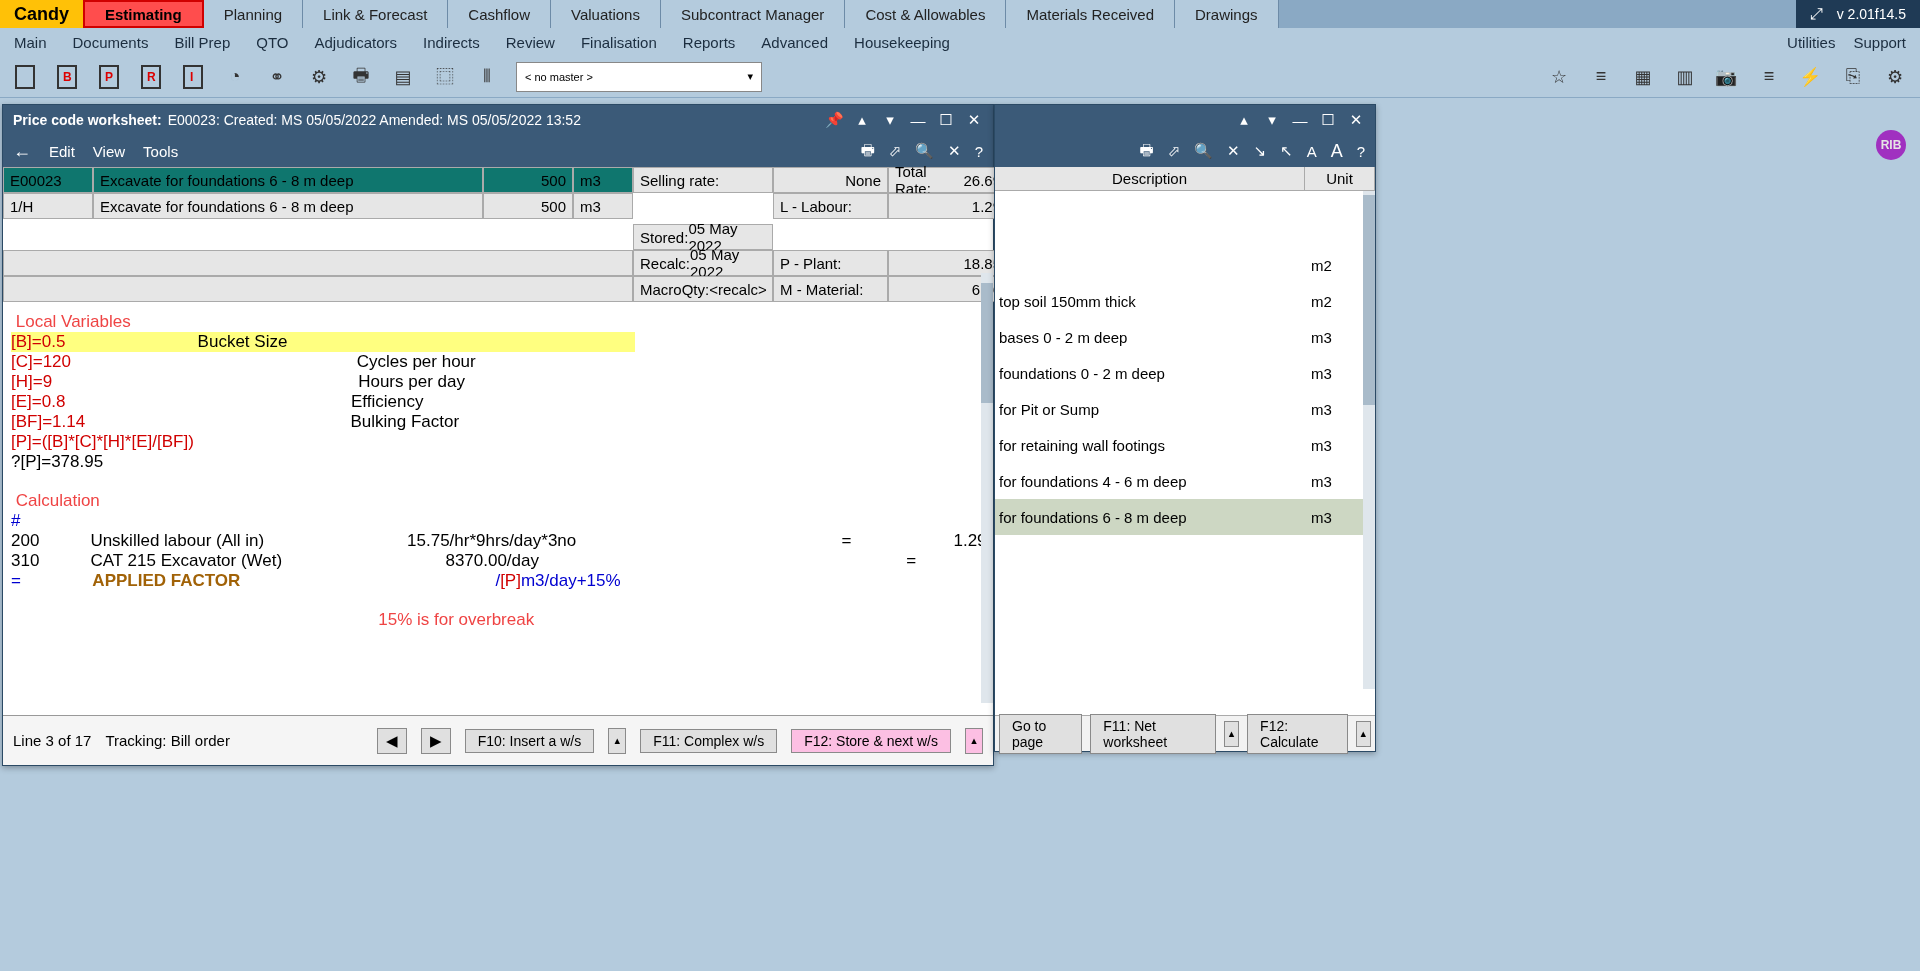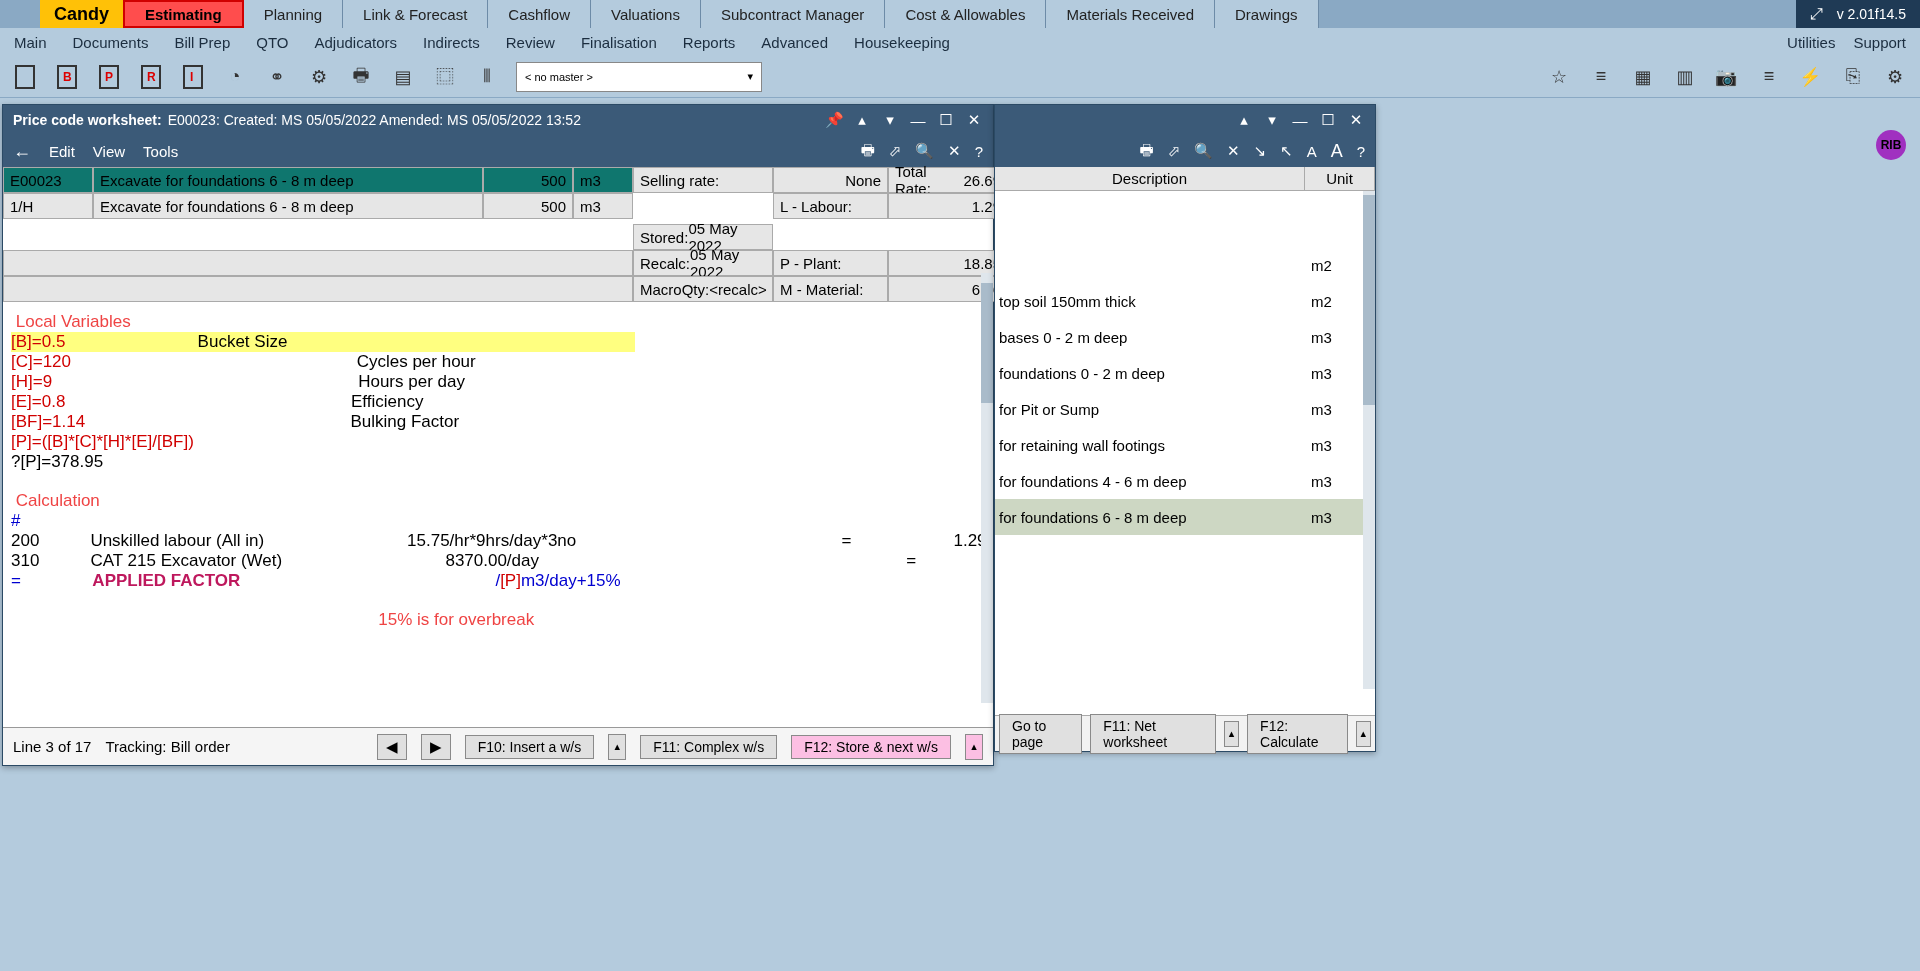--- a/index.html
+++ b/index.html
@@ -1,41 +1,41 @@
 <!DOCTYPE html>
 <html><head>
 <meta charset="utf-8">
 <style>
   * { box-sizing: border-box; margin: 0; padding: 0; font-family: "Segoe UI", Arial, sans-serif; }
   body { background: #b4cbdd; width: 1920px; height: 971px; overflow: hidden; position: relative; }
 
   
   .top-tabs { display: flex; height: 28px; background: #8aa9c4; }
-  .app-logo { background: #ffc107; color: #000; font-weight: bold; font-size: 18px; padding: 0 14px; display: flex; align-items: center; margin-left: 40px; }
+  .app-logo { background: #ffc107; color: #000; font-weight: bold; font-size: 18px; padding: 0 14px; display: flex; align-items: center; }
   .top-tab { border-right: 1px solid #6d8ba7; padding: 0 20px; display: flex; align-items: center; font-size: 15px; color: #222; cursor: pointer; background: #b4cbdd; }
   .top-tab.active { background: #ff4d4d; border: 2px solid #d00000; color:#000; font-weight:600;}
   .top-version { margin-left: auto; background:#1f3a55; color:#fff; display:flex; align-items:center; padding:0 14px; font-size:14px; gap:14px;}
   .resize-glyph { font-size:16px;}
 
   
   .menu-bar { height: 28px; display: flex; align-items: center; padding: 0 14px; gap: 26px; background:#b4cbdd; font-size:15px; color:#1b2d3f;}
   .menu-item { cursor: pointer; }
   .menu-right { margin-left:auto; display:flex; gap:18px;}
 
   
   .toolbar { height: 42px; display:flex; align-items:center; padding:0 12px; gap:16px; background:#b4cbdd; border-bottom:1px solid #8aa9c4;}
   .tb-icon { width:26px; height:26px; display:flex; align-items:center; justify-content:center; cursor:pointer; font-size:18px; color:#333;}
   .doc-icon { border:2px solid #333; width:20px; height:24px; position:relative;}
   .doc-icon.b::after{content:'B'; color:#d00; font-size:12px; font-weight:bold; position:absolute; top:3px; left:4px;}
   .doc-icon.p::after{content:'P'; color:#d00; font-size:12px; font-weight:bold; position:absolute; top:3px; left:4px;}
   .doc-icon.r::after{content:'R'; color:#d00; font-size:12px; font-weight:bold; position:absolute; top:3px; left:4px;}
   .doc-icon.i::after{content:'I'; color:#d00; font-size:12px; font-weight:bold; position:absolute; top:3px; left:5px;}
   .master-select { width:246px; height:30px; border:1px solid #888; background:#fff; padding:0 8px; display:flex; align-items:center; justify-content:space-between; font-size:11px;}
   .toolbar-right { margin-left:auto; display:flex; gap:16px; align-items:center;}
-  .rib-badge { width:30px; height:30px; border-radius:50%; background:#a030c0; color:#000000; display:flex; align-items:center; justify-content:center; font-size:12px; font-weight:600; position:absolute; right:14px; top:130px;}
+  .rib-badge { width:30px; height:30px; border-radius:50%; background:#a030c0; color:#e5e5e5; display:flex; align-items:center; justify-content:center; font-size:12px; font-weight:600; position:absolute; right:14px; top:130px;}
 
   
   .window { position:absolute; background:#fff; border:1px solid #2b4a65; box-shadow:0 2px 6px rgba(0,0,0,0.3);}
   .title-bar { height:30px; background:#3b5a78; color:#fff; display:flex; align-items:center; padding:0 10px; font-size:14px;}
   .title-bar .title-text { font-weight:600; margin-right:6px;}
   .title-controls { margin-left:auto; display:flex; gap:10px; align-items:center;}
   .title-controls span { cursor:pointer; font-size:15px; width:18px; text-align:center;}
   .sub-bar { height:32px; background:#3b5a78; color:#fff; display:flex; align-items:center; padding:0 10px; font-size:14px; gap:18px;}
   .sub-bar-left { display:flex; gap:18px; align-items:center;}
   .sub-bar-right { margin-left:auto; display:flex; gap:14px; align-items:center;}
@@ -48,27 +48,27 @@
   .hdr-grid { display:grid; grid-template-columns: 90px 390px 90px 60px 140px 115px 120px; font-size:15px;}
   .hdr-cell { border:1px solid #aaa; padding:2px 6px; background:#e6e6e6; height:26px; display:flex; align-items:center;}
   .hdr-cell.white { background:#0f766e;}
   .hdr-cell.num { justify-content:flex-end;}
 
   
   .code-area { font-family: "Consolas","Courier New",monospace; font-size:17px; padding:10px 8px; height:420px; overflow:auto; white-space:pre; position:relative;}
   .cl-green{color:#ef4444;}
   .cl-red{color:#d00000;}
   .cl-blue{color:#0000d0;}
-  .cl-blue-b{color:#be185d; font-weight:bold;}
+  .cl-blue-b{color:#a16207; font-weight:bold;}
   .hl-yellow{background:#ffff80; display:inline-block; width:624px;}
   .scrollbar-v { position:absolute; right:0; top:168px; width:12px; height:430px; background:#dfe6ec;}
   .scrollbar-v .thumb{ background:#a9bbca; width:100%; height:120px; margin-top:10px;}
 
   
-  .ws-footer { position:absolute; bottom:0; left:0; right:0; height:38px; border-top:1px solid #999; display:flex; align-items:center; padding:10px 10px; gap:14px; background:#f5f5f5; font-size:15px;}
+  .ws-footer { position:absolute; bottom:0; left:0; right:0; height:50px; border-top:1px solid #999; display:flex; align-items:center; padding:10px 10px; gap:14px; background:#f5f5f5; font-size:15px;}
   .ws-footer .spacer{flex:1;}
   .ws-btn { border:1px solid #8a8a8a; background:#e0e0e0; padding:3px 12px; font-size:14px; cursor:pointer;}
   .ws-btn.pink { background:#fcbfe3;}
   .nav-btn { border:1px solid #8a8a8a; background:#e0e0e0; width:30px; height:26px; display:flex; align-items:center; justify-content:center; cursor:pointer;}
   .mini-up{border:1px solid #8a8a8a; background:#e0e0e0; width:18px; height:26px; display:flex; align-items:center; justify-content:center; cursor:pointer; font-size:11px;}
 
   
   #rt-window { left:994px; top:104px; width:382px; height:648px;}
   #rt-window .title-bar{ background:#3b5a78;}
   .rt-headers { display:flex; background:#e6e6e6; border-bottom:1px solid #aaa; }

